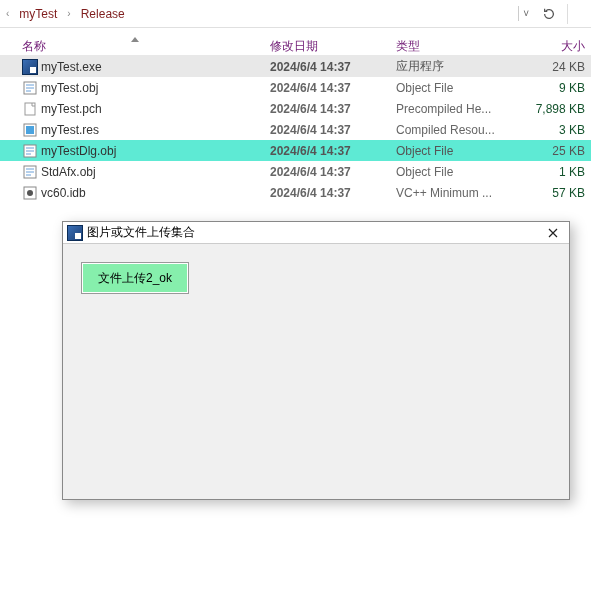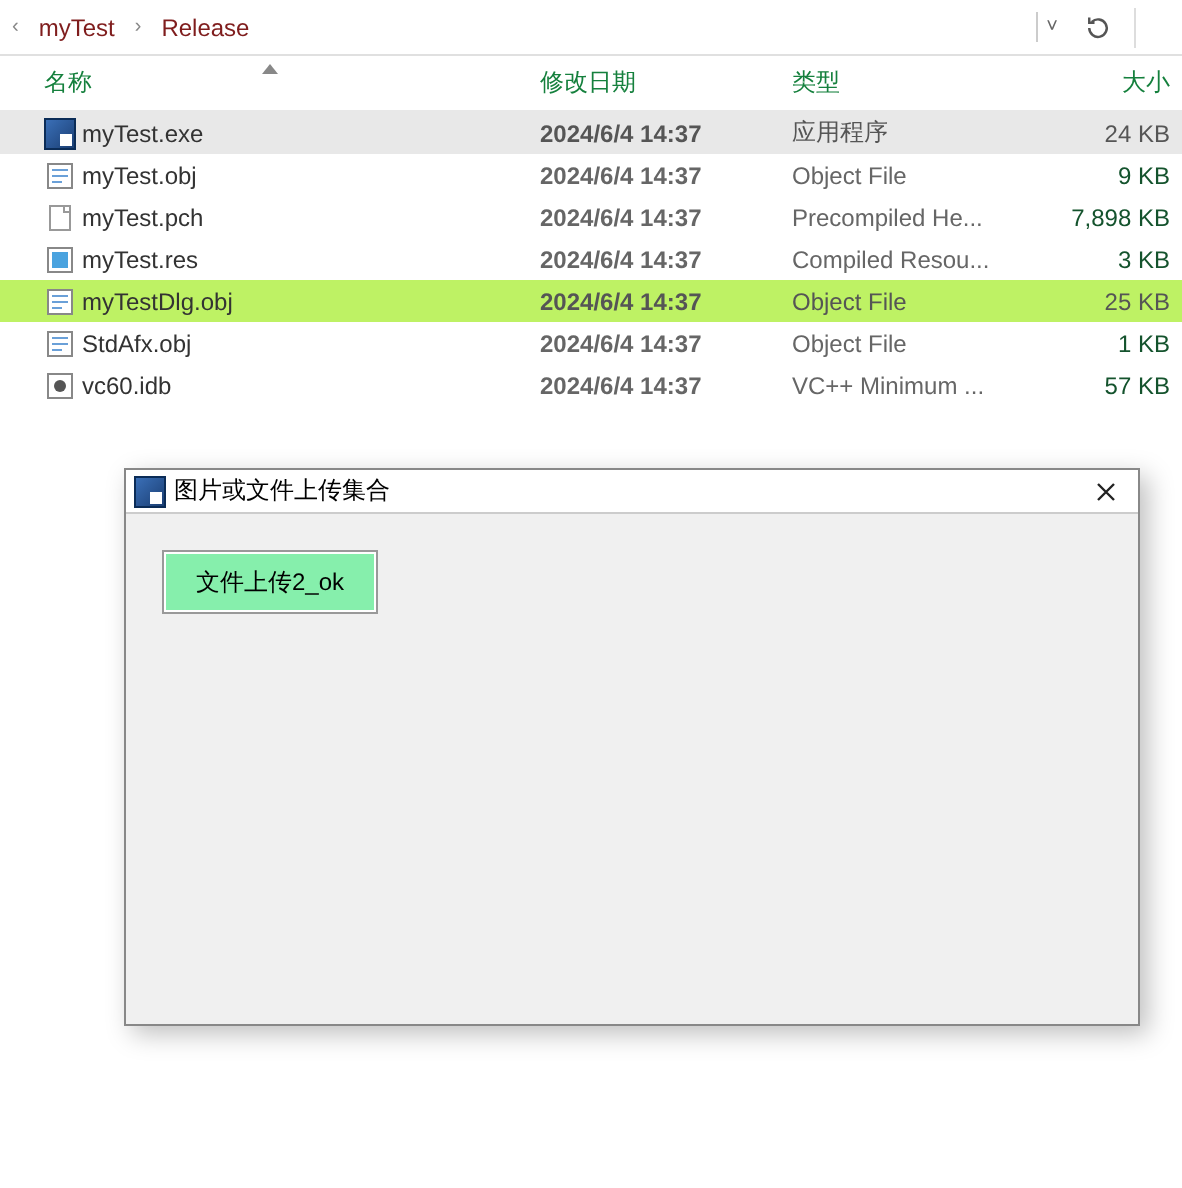--- a/index.html
+++ b/index.html
@@ -23,50 +23,50 @@
   .bc-left { display:flex; align-items:center; gap:4px; }
   .bc-sep { color:#888; font-size:10px; padding:0 2px; }
   .bc-item { padding:2px 4px; color:#7f1d1d; }
   .bc-right { display:flex; align-items:center; gap:6px; padding-right:4px;}
   .bc-dd { color:#666; font-size:10px; padding:2px 4px; border-left:1px solid #ccc;}
   .refresh-btn { width:20px; height:20px; display:flex; align-items:center; justify-content:center; border-radius:2px;}
   .search-slice{ width:16px; height:20px; border-left:1px solid #ddd; margin-left:2px;}
   
   .file-table { width:100%; }
   .ft-header {
-    display:flex; height:28px; align-items:center;
+    display:flex; height:28px; align-items:flex-end;
     border-bottom:1px solid #e8e8e8;
-    color:#15803d;
+    color:#701a75;
     font-size:12px;
   }
   .col-name { flex:0 0 270px; padding-left:22px; display:flex; align-items:center; position:relative;}
   .col-date { flex:0 0 120px; }
   .col-type { flex:0 0 120px; padding-left:6px;}
   .col-size { flex:1 1 auto; text-align:right; padding-right:6px;}
   .sort-ind {
     position:absolute; left:50%; top:-1px; transform:translateX(-50%);
     width:0;height:0;border-left:4px solid transparent;border-right:4px solid transparent;border-bottom:5px solid #888;
   }
   .ft-row {
     display:flex; height:21px; align-items:center;
     font-size:12px; color:#333;
   }
   .ft-row.selected { background:#e8e8e8; }
-  .ft-row.hover { background:#bef264; }
+  .ft-row.hover { background:#5eead4; }
   .rn-cell { flex:0 0 270px; padding-left:22px; display:flex; align-items:center; gap:3px;}
   .rd-cell { flex:0 0 120px; color:#666;font-weight:bold;}
   .rt-cell { flex:0 0 120px; color:#666; padding-left:6px; white-space:nowrap; overflow:hidden; text-overflow:ellipsis;}
   .rs-cell { flex:1 1 auto; text-align:right; padding-right:6px; color:#14532d;}
   .ft-row.selected .rd-cell,.ft-row.selected .rt-cell,.ft-row.selected .rs-cell,
   .ft-row.hover .rd-cell,.ft-row.hover .rt-cell,.ft-row.hover .rs-cell { color:#555;}
   .ficon { width:16px; height:16px; display:inline-flex; align-items:center; justify-content:center;}
   
   .dialog {
     position:absolute;
-    left:62px; top:234px;
+    left:62px; top:221px;
     width:508px; height:279px;
     background:#f0f0f0;
     border:1px solid #888;
     box-shadow:4px 4px 12px rgba(0,0,0,0.25);
   }
   .dlg-title {
     height:22px; background:#fff;
     display:flex; align-items:center; justify-content:space-between;
     padding:0 2px 0 4px;
     border-bottom:1px solid #ccc;

